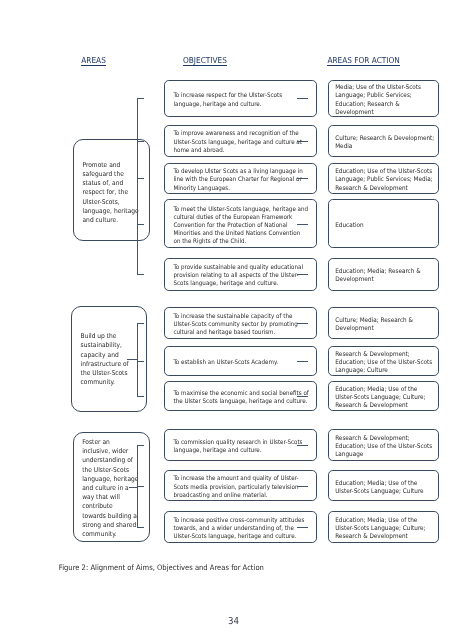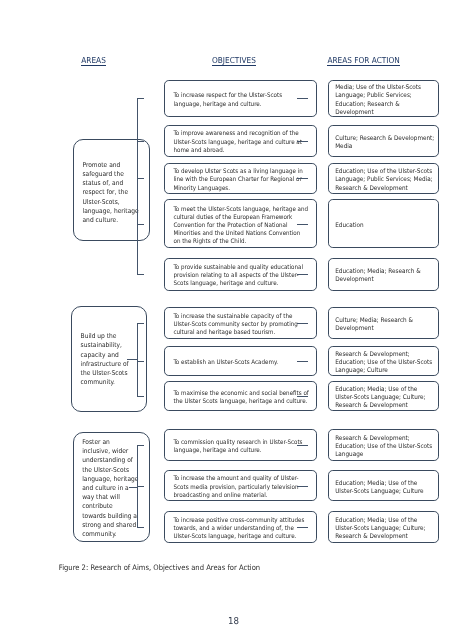--- a/index.html
+++ b/index.html
@@ -19,21 +19,21 @@
   .aim .tx{padding:3.0px 8.2px 0;font-size:6.6px;line-height:9.2px;}
   .cap{position:absolute;font-size:7.55px;line-height:9px;color:#2b2b2b;white-space:nowrap;}
   .pnum{position:absolute;font-size:9.6px;line-height:10px;color:#30394a;}
   .ln{position:absolute;background:#44546a;}
 </style>
 </head>
 <body>
 
 <div id="page">
   <div class="hdr" style="left:81.3px;top:56.2px;">AREAS</div>
-  <div class="hdr" style="left:212px;top:56.2px;">OBJECTIVES</div>
+  <div class="hdr" style="left:183px;top:56.2px;">OBJECTIVES</div>
   <div class="hdr" style="left:327.4px;top:56.2px;">AREAS FOR ACTION</div>
 
   <div id="diagram">
       <div class="box aim" style="left:53.3px;top:139.4px;width:76.8px;height:101.6px;">
         <div class="tx" style="position:relative;top:1.4px;">Promote and<br>safeguard the<br>status of, and<br>respect for, the<br>Ulster-Scots,<br>language, heritage<br>and culture.</div>
       </div>
       <div class="ln" style="left:137.4px;top:98.44999999999999px;width:0.9px;height:175.8px;"></div>
       <div class="box obj" style="left:144.3px;top:79.6px;width:152.59999999999997px;height:37.7px;">
         <div class="tx">To increase respect for the Ulster-Scots<br>language, heritage and culture.</div>
       </div>
@@ -127,15 +127,15 @@
       <div class="box obj" style="left:144.3px;top:511.3px;width:152.59999999999997px;height:31.400000000000034px;">
         <div class="tx">To increase positive cross-community attitudes<br>towards, and a wider understanding of, the<br>Ulster-Scots language, heritage and culture.</div>
       </div>
       <div class="box area" style="left:307.6px;top:511.3px;width:111.79999999999995px;height:31.400000000000034px;">
         <div class="tx">Education; Media; Use of the<br>Ulster-Scots Language; Culture;<br>Research &amp; Development</div>
       </div>
       <div class="ln" style="left:137.4px;top:527px;width:6.900000000000006px;height:0.9px;"></div>
       <div class="ln" style="left:296.9px;top:527px;width:10.700000000000045px;height:0.9px;"></div>
     </div>
 
-  <div class="cap" style="left:58.8px;top:562.6px;">Figure 2: Research of Aims, Objectives and Areas for Action</div>
-  <div class="pnum" style="left:228px;top:617.3px;">18</div>
+  <div class="cap" style="left:58.8px;top:562.6px;">Figure 2: Alignment of Aims, Objectives and Areas for Action</div>
+  <div class="pnum" style="left:228px;top:617.3px;">34</div>
 </div>
 
 </body></html>

